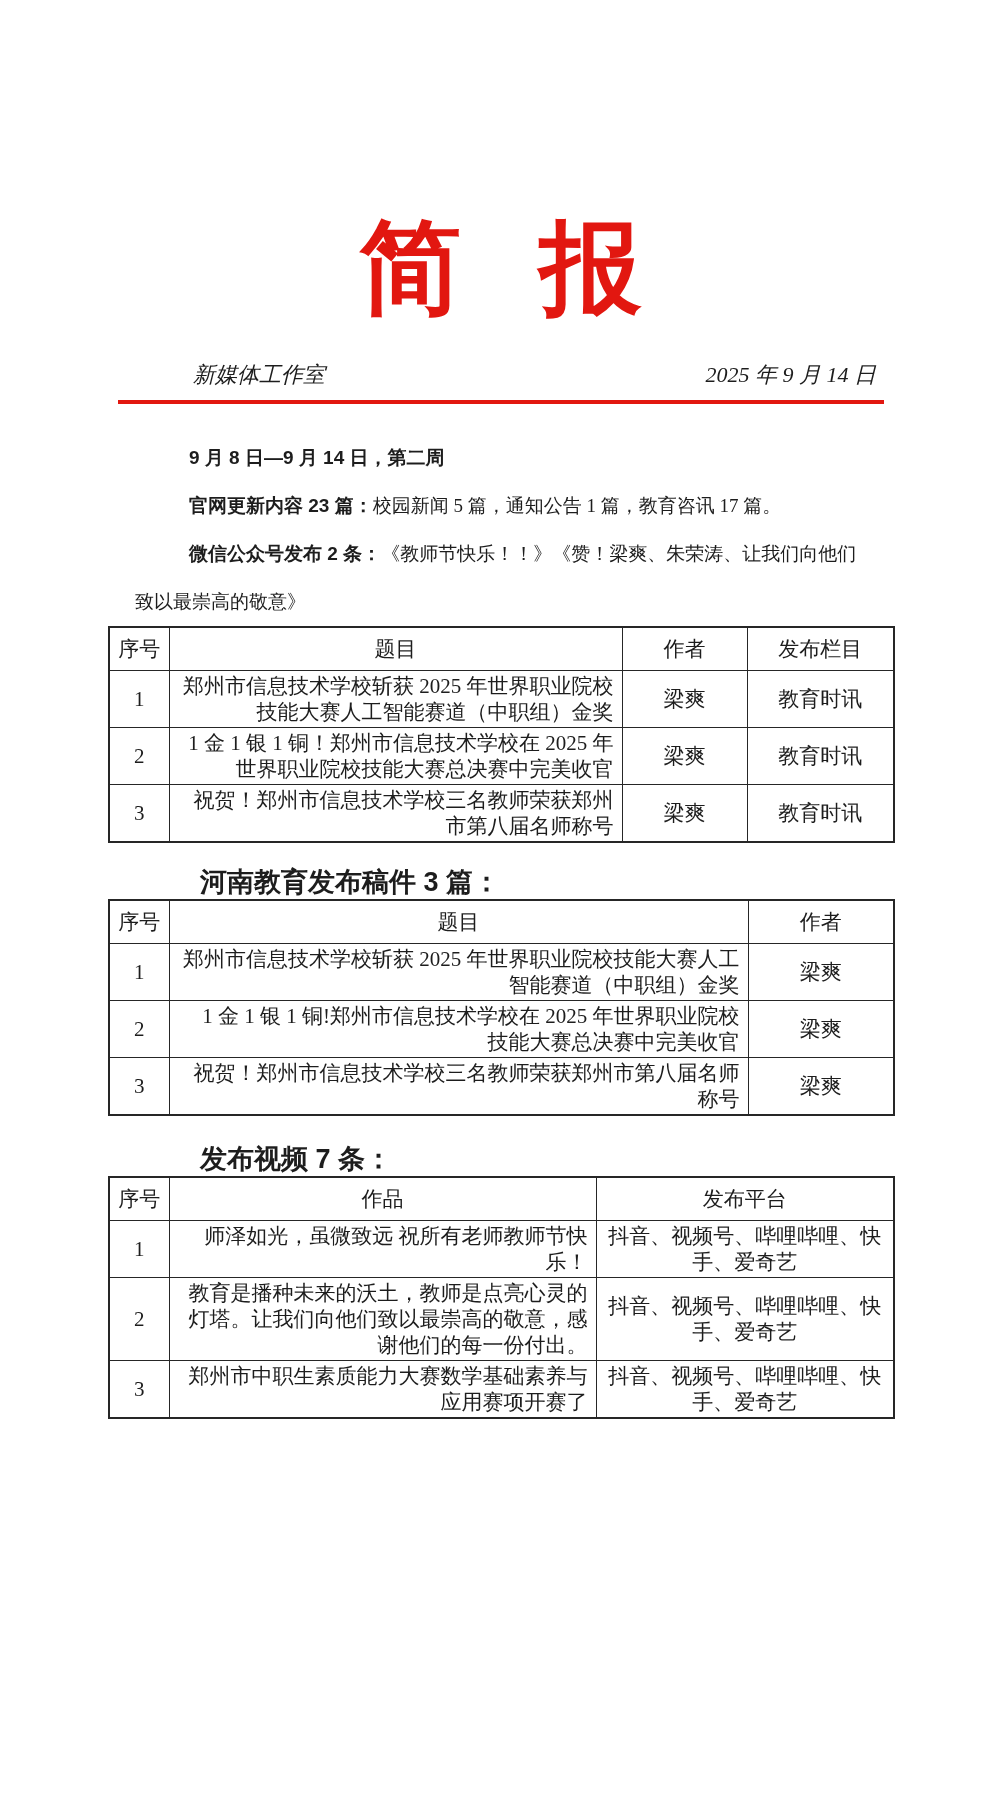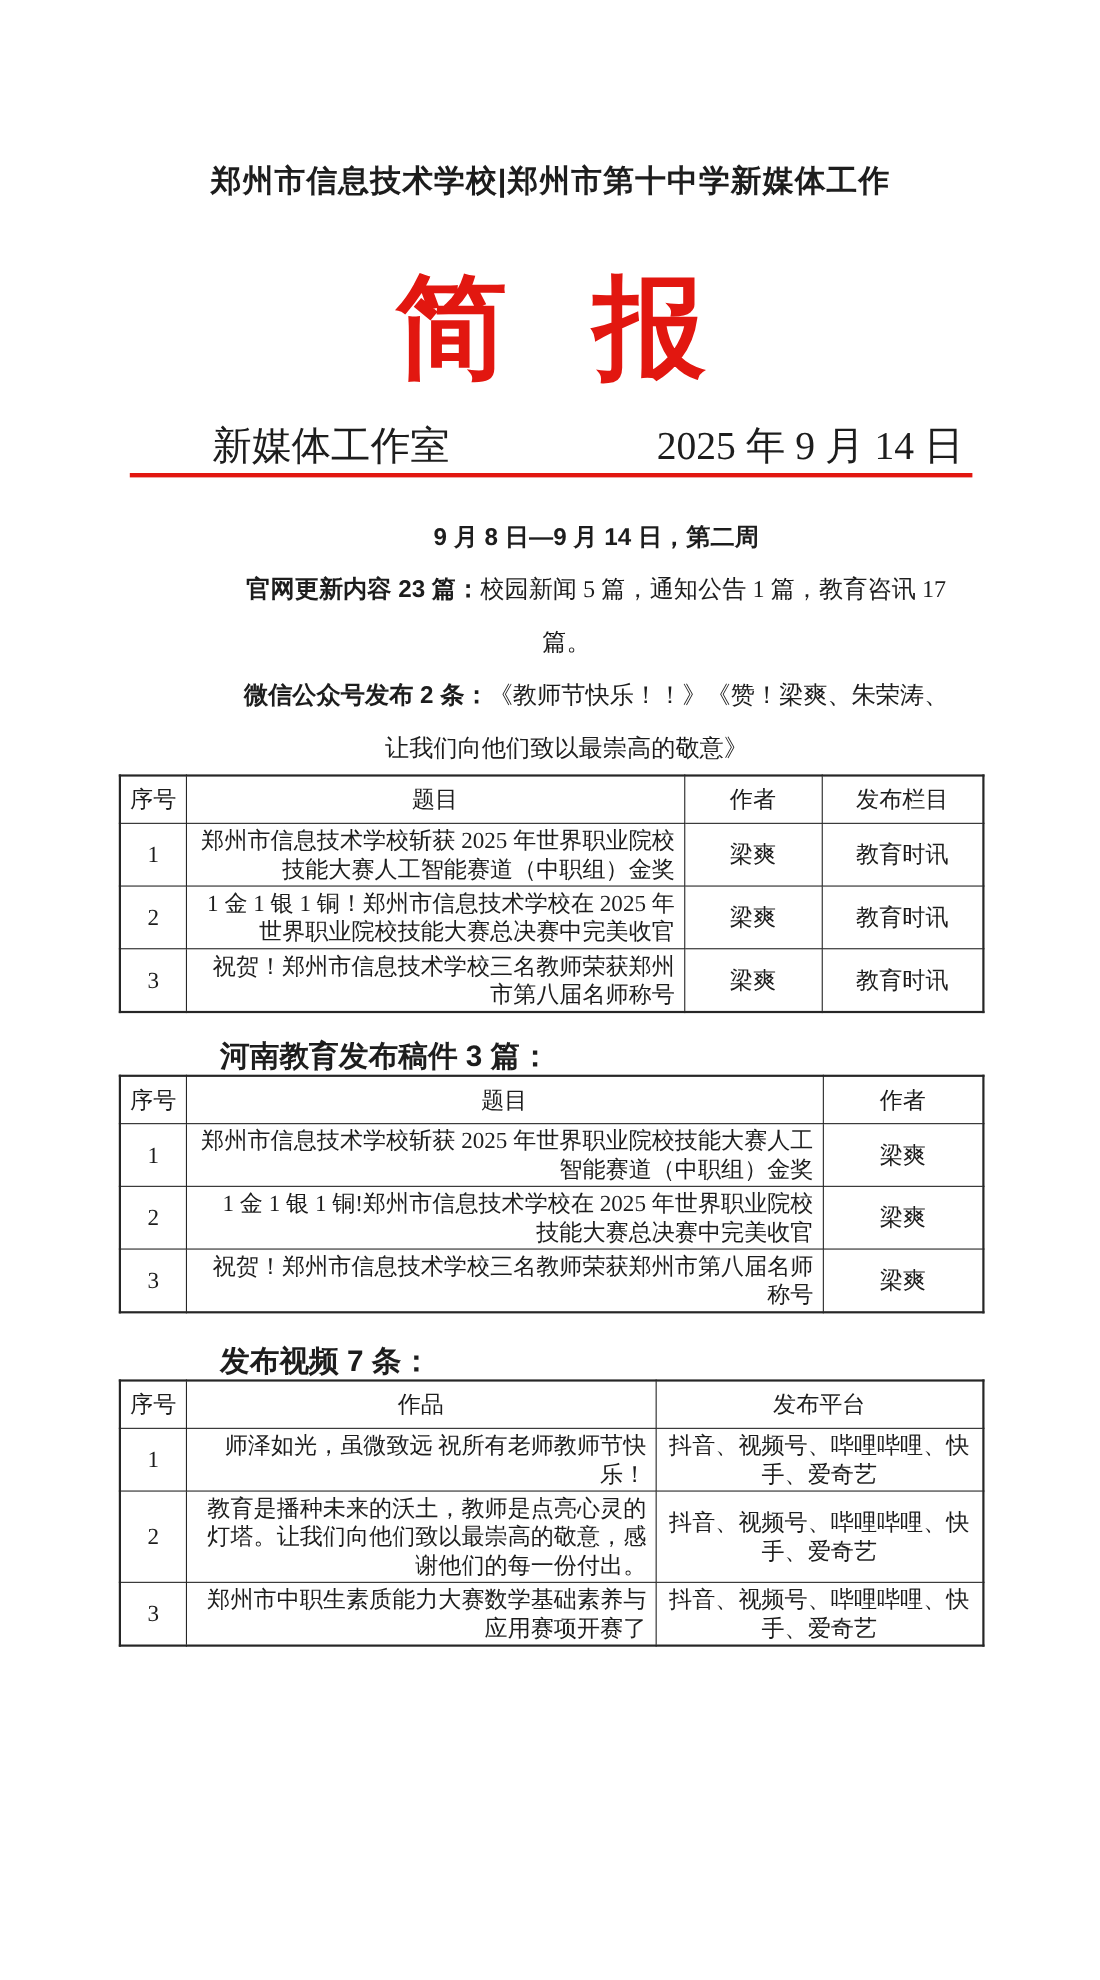--- a/index.html
+++ b/index.html
@@ -19,24 +19,24 @@
   .brief-title {
     margin-top:66px; display:flex; justify-content:center; gap:78px;
     color:var(--red);
     font-family:"Liberation Sans","DejaVu Sans",sans-serif;
     font-weight:bold; font-size:102px; line-height:104px;
   }
   .issue { margin-top:22px; text-align:center; font-size:24px; line-height:30px; }
   .issuer-row {
     margin-top:40px; display:flex; justify-content:space-between;
     padding-left:85px; padding-right:17px;
-    font-size:36px; line-height:30px;
+    font-size:22px; line-height:30px;font-style:italic;
   }
   .red-rule { margin:10px 9px 0 10px; height:4px; background:var(--red); }
-  .body-block { margin:30px 22px 0 51px; font-size:22px; line-height:48px;text-align:center; }
+  .body-block { margin:30px 22px 0 27px; font-size:19px; line-height:48px; }
   .body-block p { margin:0; text-indent:54px; }
   .week, .lead {
     font-family:"Liberation Sans","DejaVu Sans",sans-serif; font-weight:bold;
   }
   .sec-title {
     margin:8px 0 0 0; padding-left:92px;
     font-family:"Liberation Sans","DejaVu Sans",sans-serif;
     font-weight:bold; font-size:27px; line-height:34px;
   }
   .sec-title.gap2 { margin-top:22px; }
@@ -51,21 +51,20 @@
   table.doc th { font-weight:normal; text-align:center; height:26px; padding:8px 4px; }
   table.doc td { padding:2px 6px; text-align:center; }
   table.doc td.title-cell { text-align:right; padding:2px 8px 2px 12px; }
   .footer-note { margin:38px 30px 0 38px; font-size:22px; line-height:38px; }
 </style>
 </head>
 <body>
 
 <div class="page">
 
-  <div class="school-line">郑州市信息技术学校|郑州市第十中学新媒体工作</div>
 
   <div class="brief-title">
     <span>简</span>
     <span>报</span>
   </div>
 
 
   <div class="issuer-row">
     <span>新媒体工作室</span>
     <span>2025 年 9 月 14 日</span>

